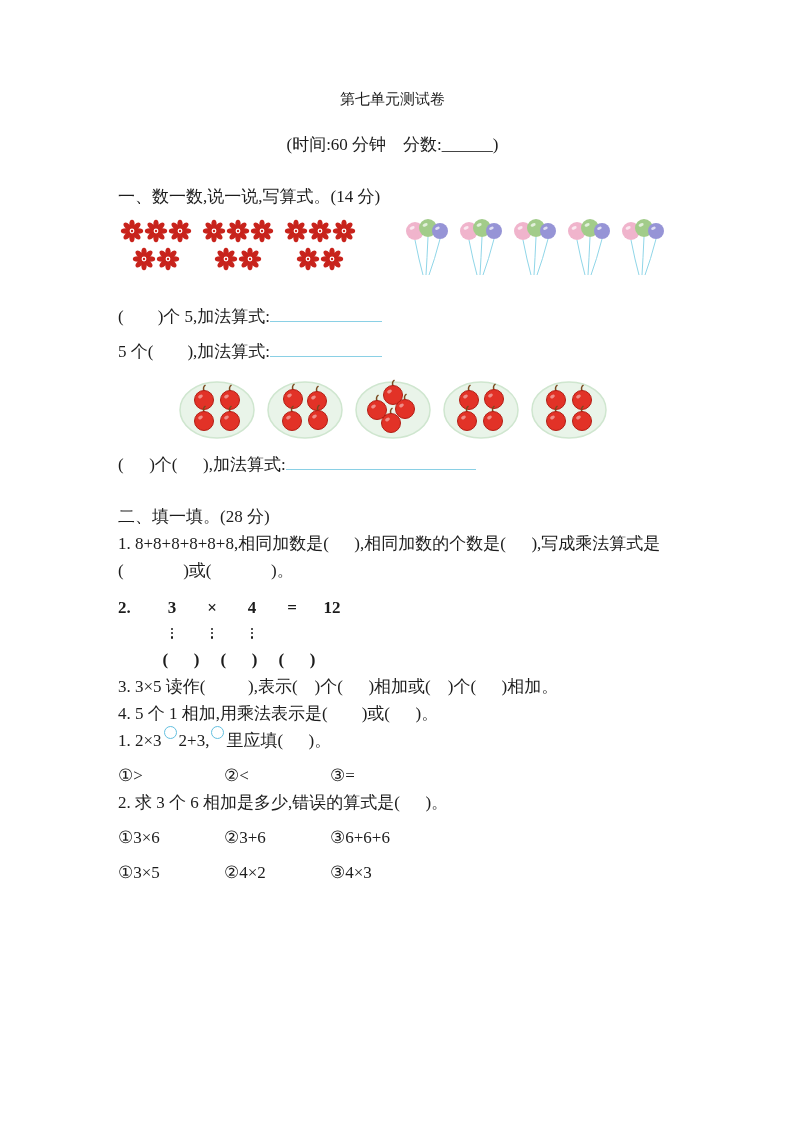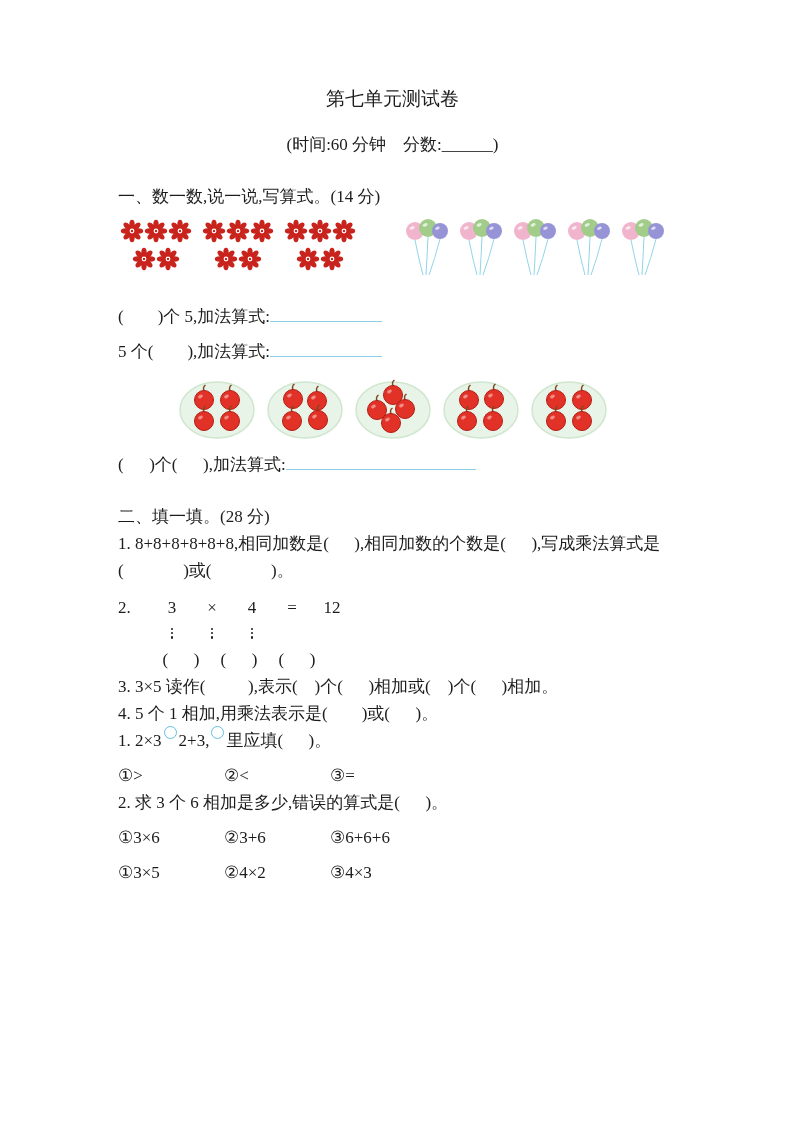--- a/index.html
+++ b/index.html
@@ -4,36 +4,36 @@
 <style>
   * { margin:0; padding:0; box-sizing:border-box; }
   html, body { background:#ffffff; }
   .page {
     width:793px; height:1122px; background:#ffffff; overflow:hidden;
     font-family:"Liberation Serif","DejaVu Serif",serif;
     color:#1c1c1c; font-size:17px; line-height:22px;
     padding:88px 126px 0 118px; position:relative;
   }
   .pre { white-space:pre-wrap; }
-  .title { text-align:center; font-size:19px; }
+  .title { text-align:center; font-size:15px; }
   .meta  { text-align:center; margin-top:24px; }
   .s-heading { margin-top:30px;font-family:Liberation Serif, serif; }
   .illus-row { margin-top:10px; display:flex; align-items:flex-start; justify-content:space-between; }
   .flower-groups { display:flex; gap:6px; }
   .balloon-bunches { display:flex; gap:6px; }
   .q-line { margin-top:28px; }
   .q-line.tight { margin-top:13px; }
   .blank-line { display:inline-block; height:16px; border-bottom:1.3px solid #8ad0e5; vertical-align:baseline; }
   .blank-w1 { width:112px; }
   .blank-w2 { width:190px; }
   .apples-row { margin-top:14px; display:flex; justify-content:center; gap:8px; }
   .item { margin-top:5px; }
   
   .i2 { margin-top:15px; }
-  .i2-row { white-space:pre-wrap; }
+  .i2-row { white-space:pre-wrap;font-weight:bold; }
   .i2-prefix { display:inline-block; width:34px; }
   .i2-cell { display:inline-block; width:40px; text-align:center; }
   .i2-blank { display:inline-block; width:58px; text-align:center; }
   .i2-dots { margin-top:2px; }
   .i2-parens { margin-top:6px; }
   .vdots { display:inline-flex; flex-direction:column; align-items:center; gap:2px; vertical-align:middle; }
   .vdots i { display:block; width:2.4px; height:2.4px; background:#1c1c1c; border-radius:50%; }
   
   .circle-ph {
     display:inline-block; width:13px; height:13px;

